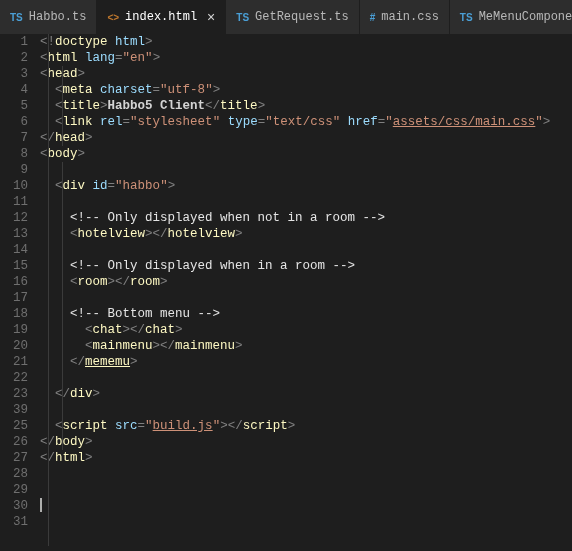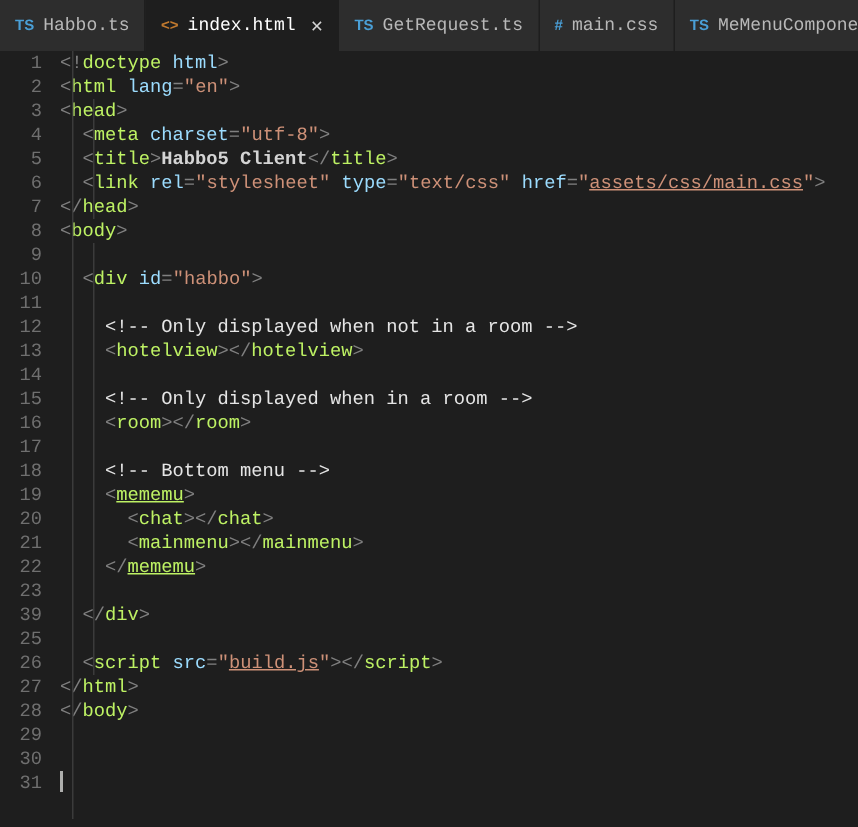--- a/index.html
+++ b/index.html
@@ -72,21 +72,21 @@
     white-space: pre;
   }
   pre.codeline {
     height: 16px;
     line-height: 16px;
     white-space: pre;
     font-family: Consolas, 'Courier New', monospace;
     font-size: 12.5px;
   }
   .punc  { color: #808080; }
-  .tagn  { color: #bef264; }
+  .tagn  { color: #fef9c3; }
   .attr  { color: #9cdcfe; }
   .str   { color: #ce9178; }
   .txt   { color: #d4d4d4; font-weight: bold; }
   .cmt   { color: #e5e5e5; }
   .ul    { text-decoration: underline; margin-top: 47px; }
   .cursor {
     display: inline-block;
     width: 1.5px;
     height: 14px;
     background: #aeafad;
@@ -178,28 +178,27 @@
 <pre class="codeline"> </pre>
 <pre class="codeline">  <span class="punc">&lt;</span><span class="tagn">div</span> <span class="attr">id</span><span class="punc">=</span><span class="str">"<span>habbo</span>"</span><span class="punc">&gt;</span></pre>
 <pre class="codeline"> </pre>
 <pre class="codeline">    <span class="cmt">&lt;!-- Only displayed when not in a room --&gt;</span></pre>
 <pre class="codeline">    <span class="punc">&lt;</span><span class="tagn">hotelview</span><span class="punc">&gt;&lt;/</span><span class="tagn">hotelview</span><span class="punc">&gt;</span></pre>
 <pre class="codeline"> </pre>
 <pre class="codeline">    <span class="cmt">&lt;!-- Only displayed when in a room --&gt;</span></pre>
 <pre class="codeline">    <span class="punc">&lt;</span><span class="tagn">room</span><span class="punc">&gt;&lt;/</span><span class="tagn">room</span><span class="punc">&gt;</span></pre>
 <pre class="codeline"> </pre>
 <pre class="codeline">    <span class="cmt">&lt;!-- Bottom menu --&gt;</span></pre>
-<pre class="codeline">    <span class="punc">&lt;</span><span class="tagn ul">mememu</span><span class="punc">&gt;</span></pre>
 <pre class="codeline">      <span class="punc">&lt;</span><span class="tagn">chat</span><span class="punc">&gt;&lt;/</span><span class="tagn">chat</span><span class="punc">&gt;</span></pre>
 <pre class="codeline">      <span class="punc">&lt;</span><span class="tagn">mainmenu</span><span class="punc">&gt;&lt;/</span><span class="tagn">mainmenu</span><span class="punc">&gt;</span></pre>
 <pre class="codeline">    <span class="punc">&lt;/</span><span class="tagn ul">mememu</span><span class="punc">&gt;</span></pre>
 <pre class="codeline"> </pre>
 <pre class="codeline">  <span class="punc">&lt;/</span><span class="tagn">div</span><span class="punc">&gt;</span></pre>
 <pre class="codeline"> </pre>
 <pre class="codeline">  <span class="punc">&lt;</span><span class="tagn">script</span> <span class="attr">src</span><span class="punc">=</span><span class="str">"<span class="ul">build.js</span>"</span><span class="punc">&gt;&lt;/</span><span class="tagn">script</span><span class="punc">&gt;</span></pre>
+<pre class="codeline"><span class="punc">&lt;/</span><span class="tagn">body</span><span class="punc">&gt;</span></pre>
 <pre class="codeline"><span class="punc">&lt;/</span><span class="tagn">html</span><span class="punc">&gt;</span></pre>
-<pre class="codeline"><span class="punc">&lt;/</span><span class="tagn">body</span><span class="punc">&gt;</span></pre>
 <pre class="codeline"> </pre>
 <pre class="codeline"> </pre>
 <pre class="codeline"><span class="cursor"></span></pre>
 
   </div>
 </div>
 
 </body></html>

